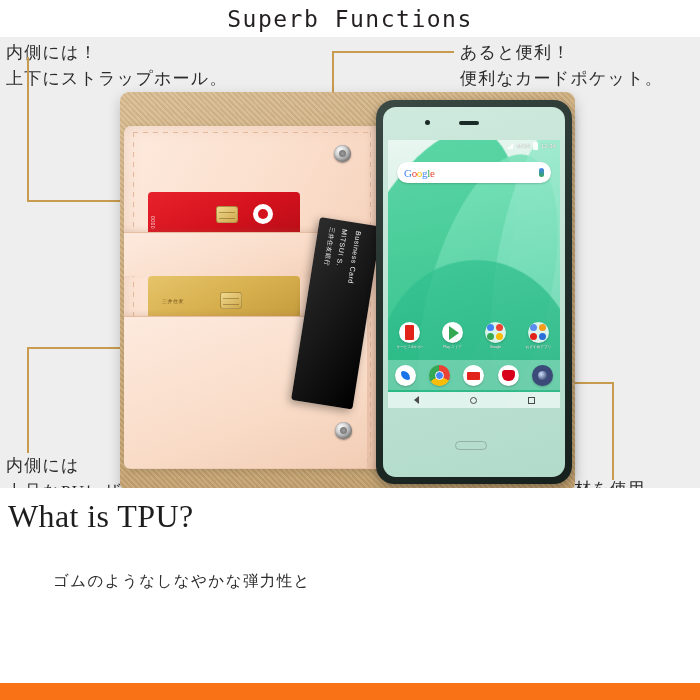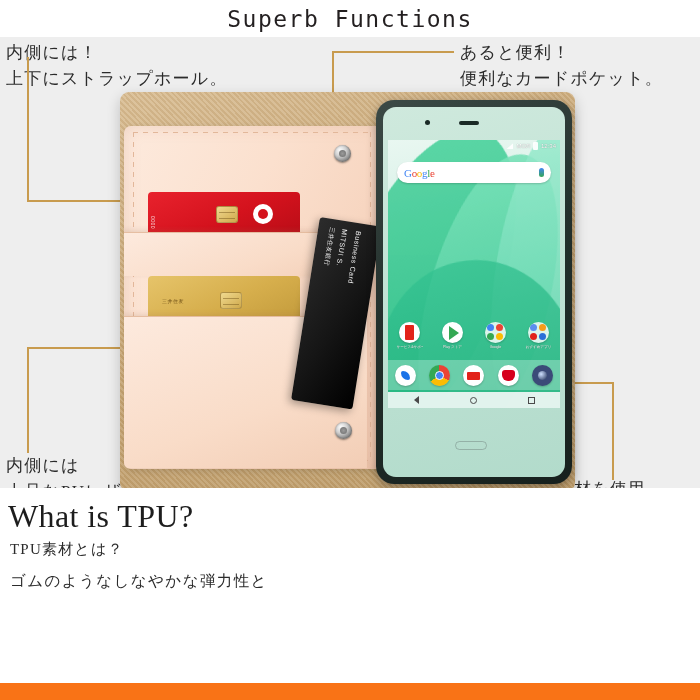--- a/index.html
+++ b/index.html
@@ -184,21 +184,21 @@
 
   
   #lower { position:absolute; left:0; top:488px; width:700px; height:195px;
     background:#ffffff;text-align:center; }
   #tpu-h1 { position:absolute; left:8px; top:10px; font-size:32px; color:#1d1d1d;
     font-family:"Liberation Serif", serif; letter-spacing:.4px; }
   #tpu-sub { position:absolute; left:10px; top:52px; font-size:15px; color:#2b2b2b;
     letter-spacing:1.2px; }
   #tpu-body { position:absolute; left:10px; top:78px; font-size:15.5px; color:#2b2b2b;
     line-height:1.95; letter-spacing:1.4px; }
-  #tpu-body .ln { display:block; white-space:nowrap; }
+  #tpu-body .ln { display:block; white-space:nowrap;margin-left:43px; }
 </style>
 </head>
 <body>
 
 <div id="page">
 
   <div id="title-bar">
     <div id="title-text">Superb Functions</div>
   </div>
 
@@ -358,20 +358,19 @@
 
           <div id="fingerprint"></div>
         </div>
       </div>
 
     </div>
   </div>
 
   <div id="lower">
     <div id="tpu-h1">What is TPU?</div>
-    <div id="tpu-sub">TPU素材とは？</div>
     <div id="tpu-body">
       <span class="ln">ゴムのようなしなやかな弾力性と</span>
     </div>
 
   </div>
 
 </div>
 
 </body></html>

